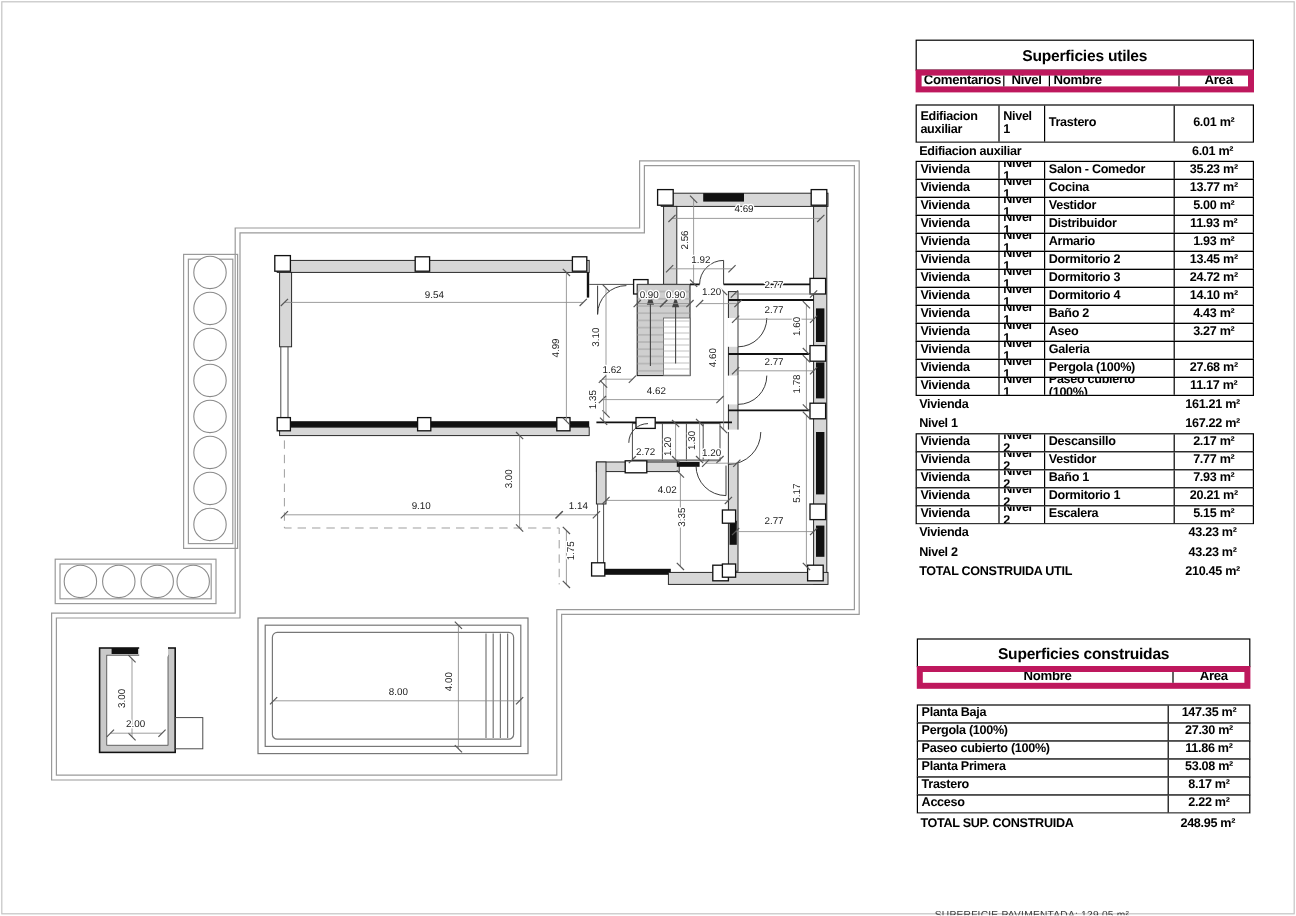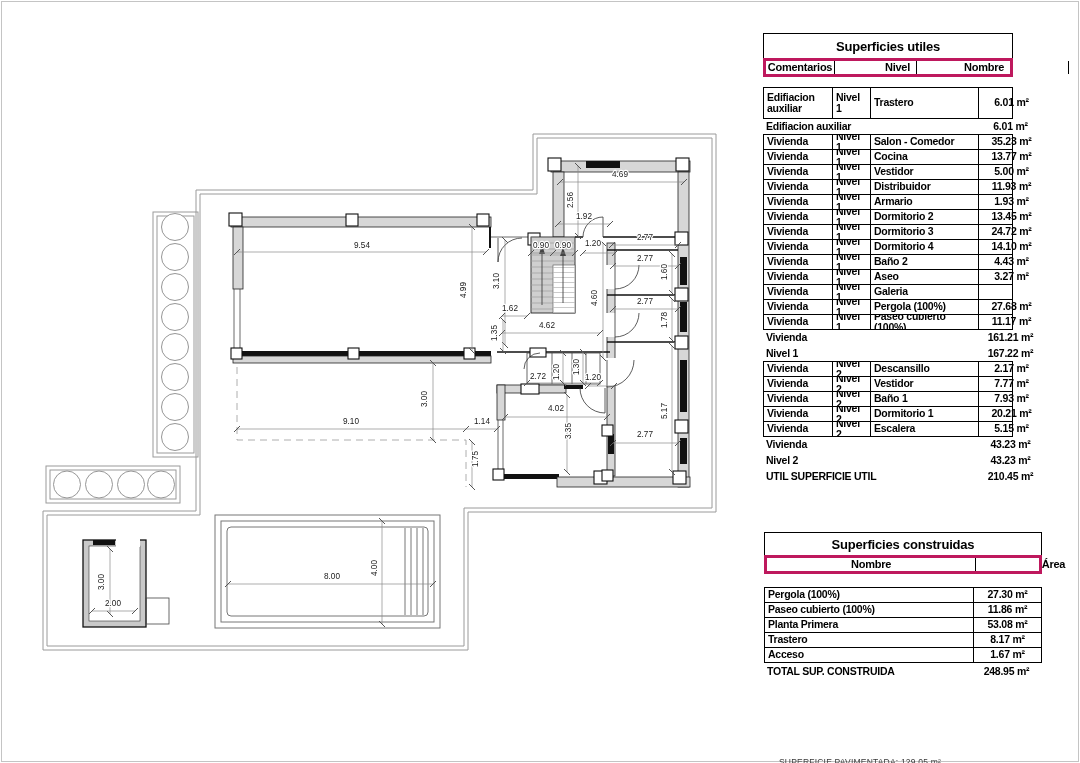--- a/index.html
+++ b/index.html
@@ -19,21 +19,21 @@
   .dash{stroke:#9a9a9a;stroke-width:0.8;stroke-dasharray:7 5;fill:none;}
   .tree{fill:#fff;stroke:#8a8a8a;stroke-width:0.9;}
   .pool{stroke:#777;fill:none;stroke-width:1;}
   .arc{stroke:#333;stroke-width:0.8;fill:none;}
   .leaf{stroke:#333;stroke-width:0.8;}
   .arrow{stroke:#444;stroke-width:0.9;fill:none;}
 
   .tbl{position:absolute;color:#000;font-weight:bold;}
   .t-title{border:1px solid #000;display:flex;align-items:center;justify-content:center;
            font-size:13px;letter-spacing:-0.2px;box-sizing:border-box;}
-  .t-head{display:flex;border:3px solid #be185d;margin-top:-1px;box-sizing:border-box;gap:44px;}
+  .t-head{display:flex;border:5px solid #be185d;margin-top:-1px;box-sizing:border-box;}
   .trow{display:flex;border:1px solid #000;margin-top:-1px;box-sizing:border-box;background:#fff;}
   .trow.nob{border:none;margin-top:0;}
   .tc{display:flex;align-items:center;font-size:10.5px;letter-spacing:-0.25px;line-height:1.05;
       box-sizing:border-box;padding:0 3px;border-right:1px solid #000;overflow:hidden;}
   .tc:last-child{border-right:none;}
   .nob .tc{border-right:none;}
   .tc.ctr{justify-content:center;text-align:center;}
   .t-head .tc{font-size:11px;}
   #footer-note{position:absolute;left:779px;top:721px;font-size:8.5px;color:#3a3a3a;
                font-weight:normal;letter-spacing:0.2px;margin-top:36px;}
@@ -276,21 +276,21 @@
         <text transform="translate(482,424) rotate(0)" class="dimtxt" text-anchor="middle">1.14</text>
         <text transform="translate(478,459) rotate(-90)" class="dimtxt" text-anchor="middle">1.75</text>
         <text transform="translate(104,582) rotate(-90)" class="dimtxt" text-anchor="middle">3.00</text>
         <text transform="translate(113,606) rotate(0)" class="dimtxt" text-anchor="middle">2.00</text>
         <text transform="translate(332,579) rotate(0)" class="dimtxt" text-anchor="middle">8.00</text>
         <text transform="translate(377,568) rotate(-90)" class="dimtxt" text-anchor="middle">4.00</text>
       </g>
   </svg>
 
   
-  <div id="tbl-utiles" class="tbl" style="left:763px;top:33px;width:250px;">
+  <div id="tbl-utiles" class="tbl" style="left:763px;top:33px;width:282px;">
     <div class="t-title" style="height:26px;">Superficies utiles</div>
     <div id="utiles-head" class="t-head" style="height:19px;">
         <div class="tc ctr" style="width: 69px; flex: 0 0 69px;">Comentarios</div>
         <div class="tc ctr" style="width: 38px; flex: 0 0 38px;">Nivel</div>
         <div class="tc" style="width: 108px; flex: 0 0 108px;">Nombre</div>
         <div class="tc ctr" style="width: 65px; flex: 0 0 65px;">Área</div>
       </div>
     <div style="height:11px;"></div>
     <div id="utiles-rows">
         <div class="trow" style="height: 32px;">
@@ -421,53 +421,57 @@
         </div>
         <div class="trow nob" style="height: 16px;">
           <div class="tc" style="width: 215px; flex: 0 0 215px;">Vivienda</div>
           <div class="tc ctr" style="width: 65px; flex: 0 0 65px;">43.23 m²</div>
         </div>
         <div class="trow nob" style="height: 16px;">
           <div class="tc" style="width: 215px; flex: 0 0 215px;">Nivel 2</div>
           <div class="tc ctr" style="width: 65px; flex: 0 0 65px;">43.23 m²</div>
         </div>
         <div class="trow nob" style="height: 16px;">
-          <div class="tc" style="width: 215px; flex: 0 0 215px;">UTIL SUPERFICIE UTIL</div>
+          <div class="tc" style="width: 215px; flex: 0 0 215px;">TOTAL CONSTRUIDA UTIL</div>
           <div class="tc ctr" style="width: 65px; flex: 0 0 65px;">210.45 m²</div>
         </div>
       </div>
   </div>
 
   <div id="tbl-construidas" class="tbl" style="left:764px;top:532px;width:278px;">
     <div class="t-title" style="height:24px;">Superficies construidas</div>
     <div id="construidas-head" class="t-head" style="height:19px;">
         <div class="tc ctr" style="width: 209px; flex: 0 0 209px;">Nombre</div>
         <div class="tc ctr" style="width: 67px; flex: 0 0 67px;">Área</div>
       </div>
     <div style="height:14px;"></div>
     <div id="construidas-rows">
         <div class="trow" style="height: 16px;">
+          <div class="tc" style="width: 209px; flex: 0 0 209px;">Planta Baja</div>
+          <div class="tc ctr" style="width: 67px; flex: 0 0 67px;">147.35 m²</div>
+        </div>
+        <div class="trow" style="height: 16px;">
           <div class="tc" style="width: 209px; flex: 0 0 209px;">Pergola (100%)</div>
           <div class="tc ctr" style="width: 67px; flex: 0 0 67px;">27.30 m²</div>
         </div>
         <div class="trow" style="height: 16px;">
           <div class="tc" style="width: 209px; flex: 0 0 209px;">Paseo cubierto (100%)</div>
           <div class="tc ctr" style="width: 67px; flex: 0 0 67px;">11.86 m²</div>
         </div>
         <div class="trow" style="height: 16px;">
           <div class="tc" style="width: 209px; flex: 0 0 209px;">Planta Primera</div>
           <div class="tc ctr" style="width: 67px; flex: 0 0 67px;">53.08 m²</div>
         </div>
         <div class="trow" style="height: 16px;">
           <div class="tc" style="width: 209px; flex: 0 0 209px;">Trastero</div>
           <div class="tc ctr" style="width: 67px; flex: 0 0 67px;">8.17 m²</div>
         </div>
         <div class="trow" style="height: 16px;">
           <div class="tc" style="width: 209px; flex: 0 0 209px;">Acceso</div>
-          <div class="tc ctr" style="width: 67px; flex: 0 0 67px;">1.67 m²</div>
+          <div class="tc ctr" style="width: 67px; flex: 0 0 67px;">2.22 m²</div>
         </div>
         <div class="trow nob" style="height: 17px;">
           <div class="tc" style="width: 209px; flex: 0 0 209px;">TOTAL SUP. CONSTRUIDA</div>
           <div class="tc ctr" style="width: 67px; flex: 0 0 67px;">248.95 m²</div>
         </div>
       </div>
   </div>
 
   <div id="footer-note">SUPERFICIE PAVIMENTADA: 129.05 m²</div>
 </div>

